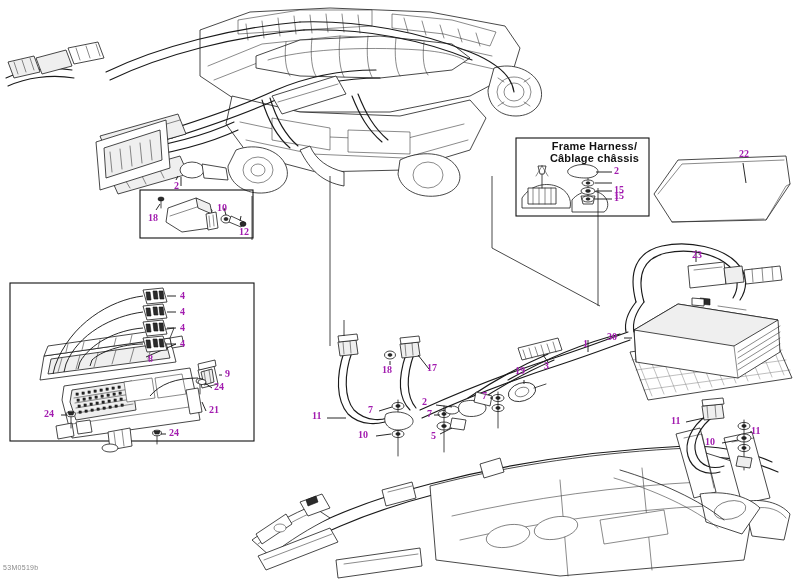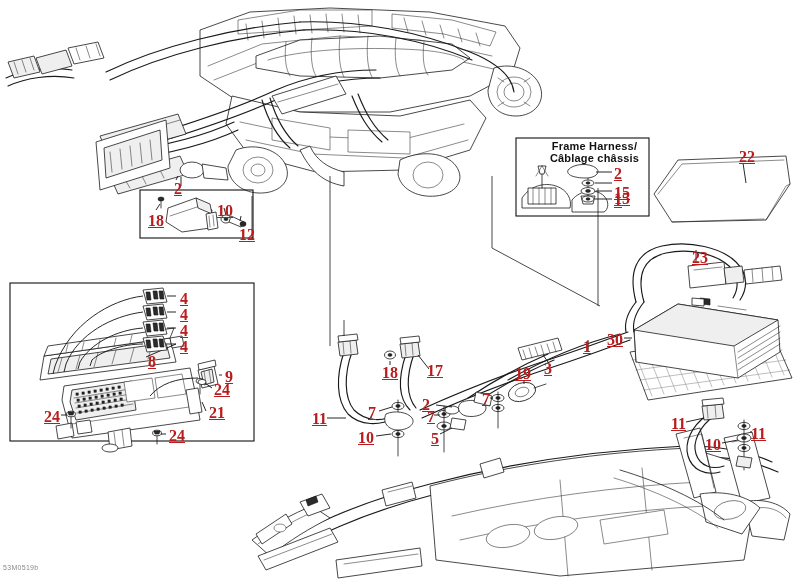--- a/index.html
+++ b/index.html
@@ -1,20 +1,20 @@
 <!DOCTYPE html>
 <html><head>
 <meta charset="utf-8">
 <style>
   html,body{margin:0;padding:0;background:#ffffff;}
   body{width:800px;height:580px;position:relative;overflow:hidden;
        font-family:"Liberation Serif",serif;color:#000;}
   #sheet{position:absolute;inset:0;width:800px;height:580px;}
   .callout{position:absolute;font-family:"Liberation Serif",serif;font-weight:700;
-           font-size:16px;line-height:1;color:#b91c1c;white-space:nowrap;text-decoration:underline;}
+           font-size:10px;line-height:1;color:#a21caf;white-space:nowrap;}
   .boxlabel{position:absolute;font-family:"Liberation Sans",sans-serif;font-weight:700;
             font-size:11px;line-height:12px;text-align:center;color:#111;letter-spacing:.2px;}
   .watermark{position:absolute;left:3px;top:564px;font-family:"Liberation Sans",sans-serif;
              font-size:7px;color:#8a8a8a;letter-spacing:.3px;}
   svg{display:block;overflow:visible;}
   .ln{fill:none;stroke:#1a1a1a;stroke-width:.8;stroke-linecap:round;stroke-linejoin:round;}
   .ln2{fill:none;stroke:#1a1a1a;stroke-width:1.15;stroke-linecap:round;stroke-linejoin:round;}
   .lnT{fill:none;stroke:#2a2a2a;stroke-width:.55;stroke-linecap:round;stroke-linejoin:round;}
   .lead{fill:none;stroke:#111;stroke-width:.9;}
   .frm{fill:none;stroke:#111;stroke-width:1.1;}

